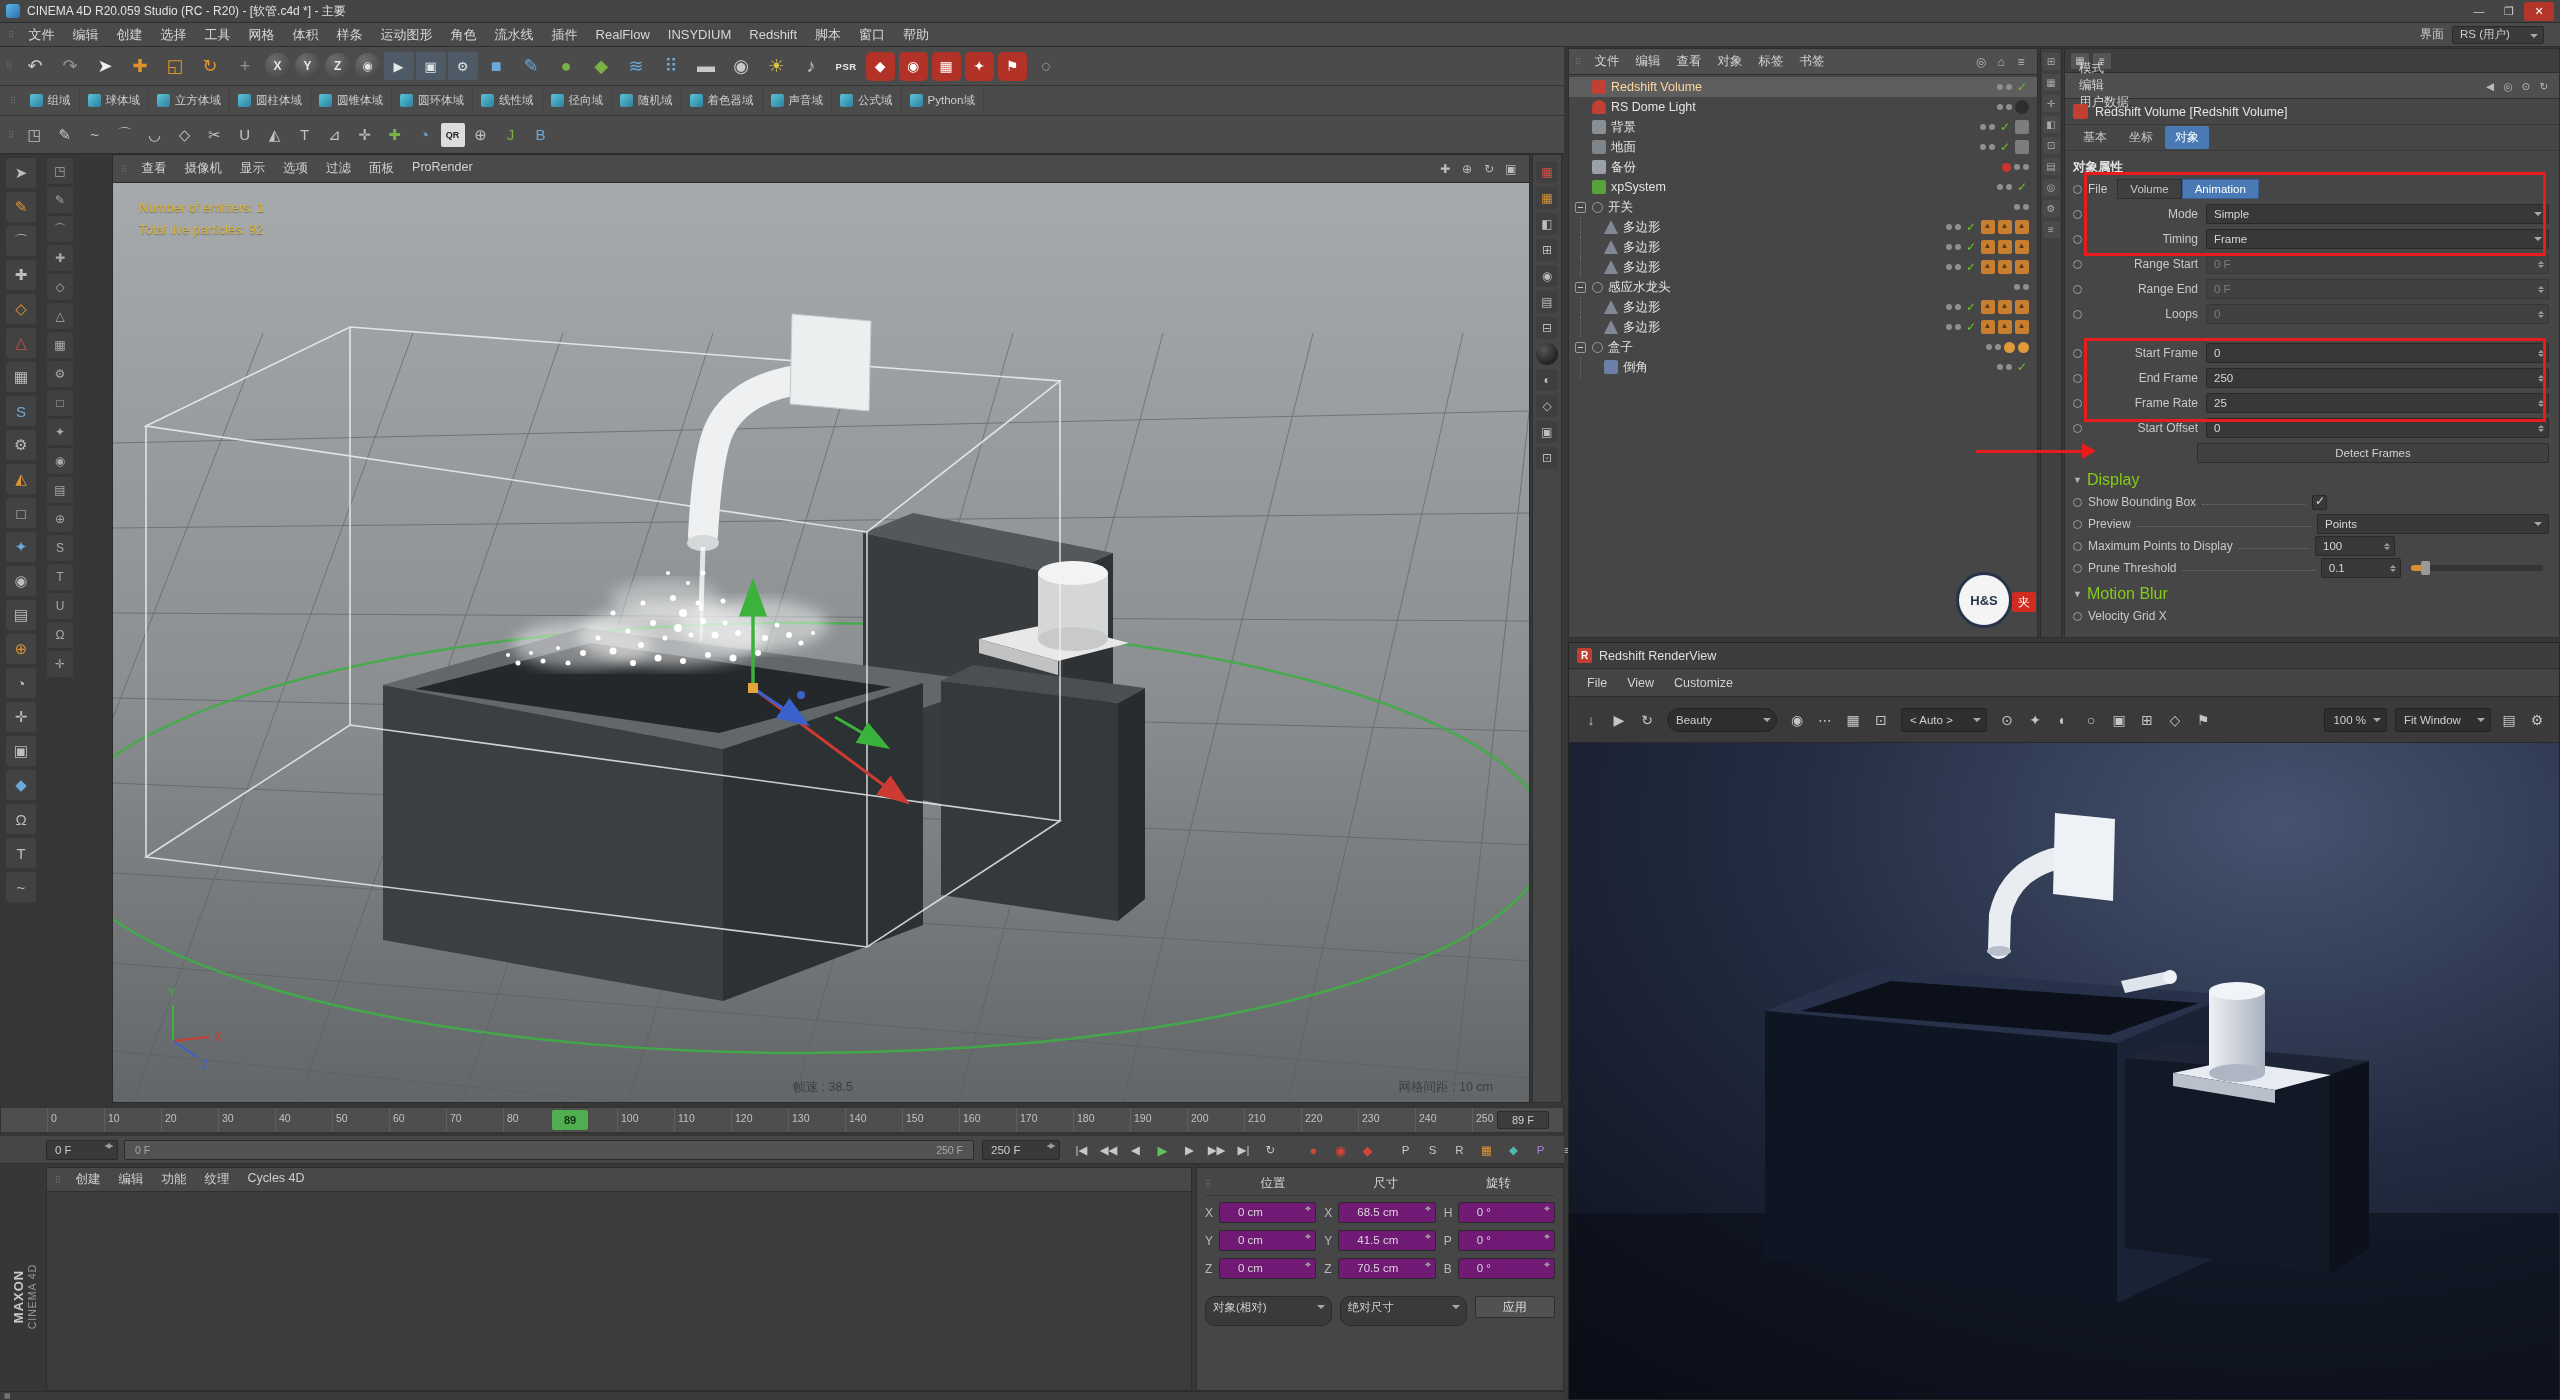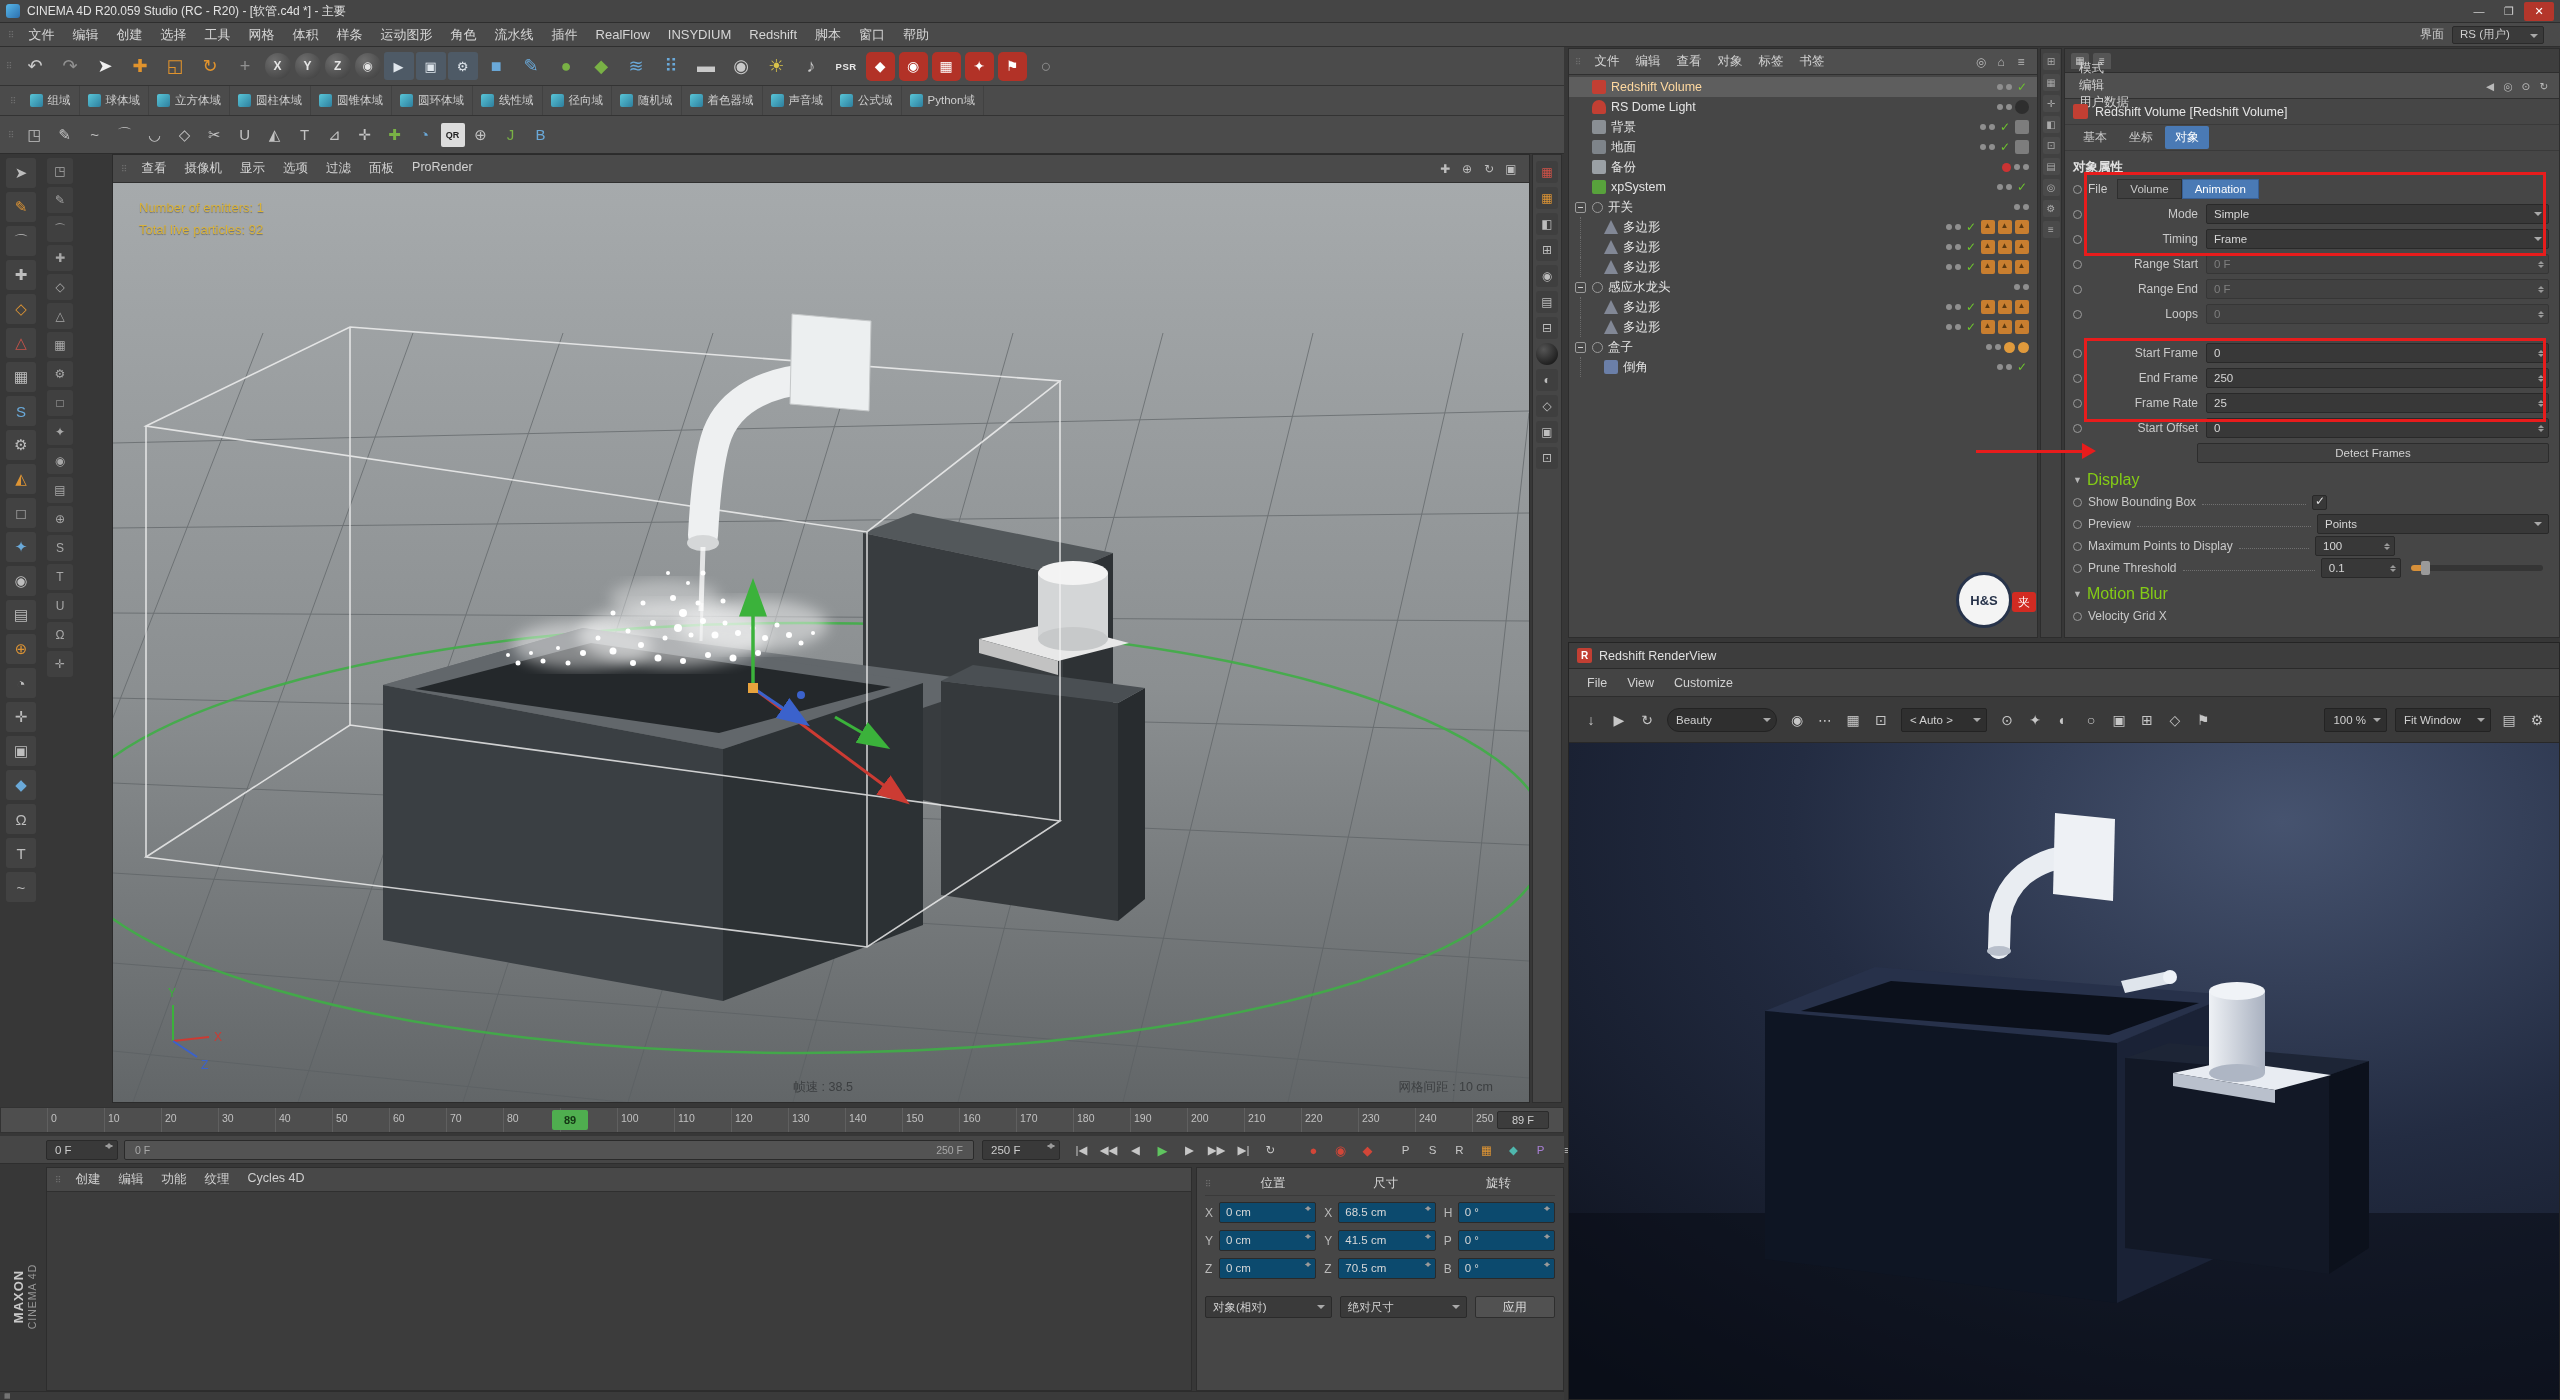--- a/index.html
+++ b/index.html
@@ -95,25 +95,25 @@
   .matmenu { height:24px; background:#484848; border-bottom:1px solid #2f2f2f; display:flex; align-items:center; padding:0 8px; }
   .matmi { font-size:12.5px; color:#d0d0d0; padding:0 9px; }
 
   .coords { position:absolute; left:1196px; top:1167px; width:368px; height:224px; background:#464646; border:1px solid #2d2d2d; padding:4px 8px; }
   .chead { display:flex; align-items:center; height:24px; border-bottom:1px solid #3a3a3a; margin-bottom:6px; }
   .chcol { flex:1; text-align:center; font-size:12.5px; color:#d6d6d6; }
   .cgrid { display:flex; gap:8px; }
   .ccol { flex:1; }
   .crow { display:flex; align-items:center; margin-bottom:7px; }
   .clab { width:14px; font-size:12px; color:#b9b9b9; }
-  .cfield { position:relative; flex:1; height:21px; background:#0c4a6e; border:1px solid #2a2a2a; border-radius:2px; font-size:11.5px; color:#d8d8d8; line-height:19px; padding-left:6px; }
+  .cfield { position:relative; flex:1; height:21px; background:#701a75; border:1px solid #2a2a2a; border-radius:2px; font-size:11.5px; color:#d8d8d8; line-height:19px; padding-left:18px; }
   .cfield::after { content:""; position:absolute; right:4px; top:5px; border:3.5px solid transparent; border-top-color:#999; }
   .cfield::before { content:""; position:absolute; right:4px; top:0px; border:3.5px solid transparent; border-bottom-color:#999; }
   .cbottom { display:flex; gap:8px; margin-top:10px; }
-  .cdrop { position:relative; flex:1.2; height:22px; background:#3a3a3a; border:1px solid #2a2a2a; border-radius:2px; font-size:11.5px; color:#cfcfcf; line-height:20px; padding-left:7px; }
+  .cdrop { position:relative; flex:1.2; height:30px; background:#3a3a3a; border:1px solid #2a2a2a; border-radius:10px; font-size:11.5px; color:#cfcfcf; line-height:20px; padding-left:7px; }
   .cdrop::after { content:""; position:absolute; right:6px; top:8px; border:4px solid transparent; border-top-color:#a9a9a9; }
   .capply { flex:.8; height:22px; background:#515151; border:1px solid #2e2e2e; border-radius:2px; font-size:12px; color:#dcdcdc; display:flex; align-items:center; justify-content:center; }
 
   .branding { position:absolute; left:0; top:1167px; width:46px; height:224px; overflow:hidden; }
   .brand-rot { position:absolute; left:-76px; top:116px; transform:rotate(-90deg); transform-origin:center; width:200px; text-align:center; }
   .brand-maxon { font-size:13px; font-weight:bold; color:#c9c9c9; letter-spacing:1px; }
   .brand-c4d { font-size:10.5px; color:#979797; letter-spacing:1px; }
 
   .statusbar { position:absolute; left:0; top:1391px; width:1564px; height:9px; background:#3a3a3a; border-top:1px solid #2c2c2c; font-size:7px; color:#8b8b8b; padding-left:4px; }
 

